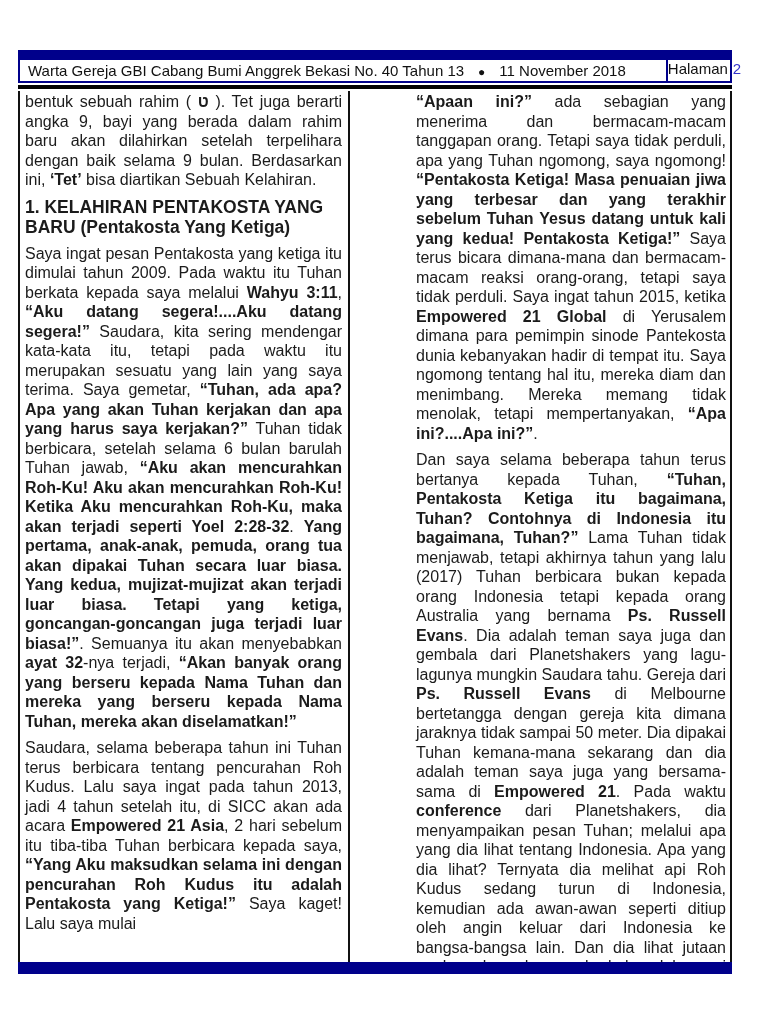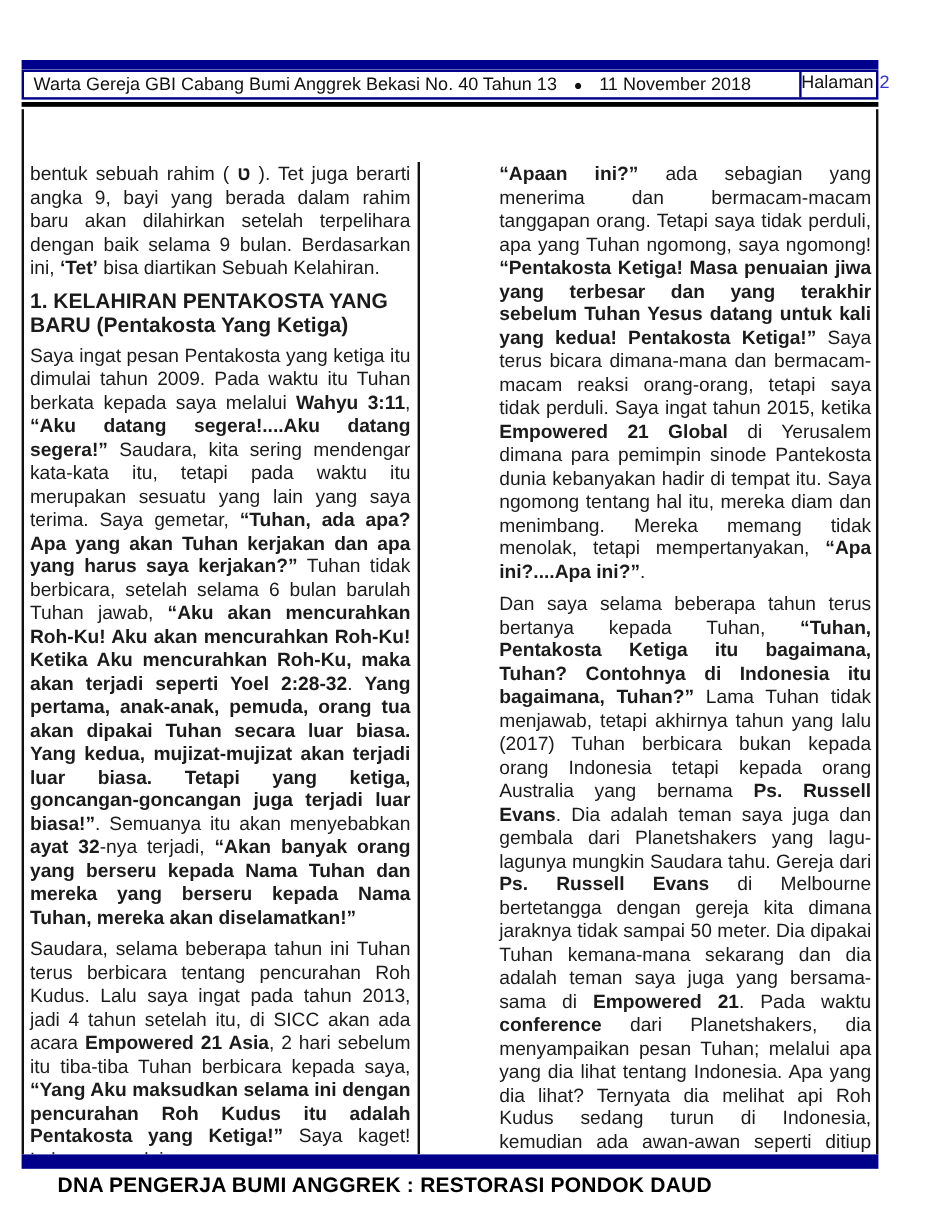--- a/index.html
+++ b/index.html
@@ -36,21 +36,20 @@
     display:flex;
     border-left:2px solid #111;
     border-right:2px solid #111;
     overflow:hidden;
   }
   .col{
     font-size:16px;
     line-height:19.5px;
     text-align:justify;
     overflow:hidden;
-    margin-top:44px;
   }
   .col-left{
     width:330px;
     border-right:2px solid #111;
     padding:1px 6px 0 5px;
   }
   .col-right{
     flex:1;
     padding:1px 4px 0 26px;
   }
@@ -92,15 +91,14 @@
         <p><span>Saudara, selama beberapa tahun ini Tuhan terus berbicara tentang pencurahan Roh Kudus. Lalu saya ingat pada tahun 2013, jadi 4 tahun setelah itu, di SICC akan ada acara </span><span class="b i">Empowered 21 Asia</span><span>, 2 hari sebelum itu tiba-tiba Tuhan berbicara kepada saya, </span><span class="b i">“Yang Aku maksudkan selama ini dengan pencurahan Roh Kudus itu adalah Pentakosta yang Ketiga!”</span><span> Saya kaget! Lalu saya mulai </span></p>
       </div>
     <div class="col col-right" id="col-right">
         <p><span class="b i">“Apaan ini?”</span><span> ada sebagian yang menerima dan bermacam-macam tanggapan orang. Tetapi saya tidak perduli, apa yang Tuhan ngomong, saya ngomong! </span><span class="b i">“Pentakosta Ketiga! Masa penuaian jiwa yang terbesar dan yang terakhir sebelum Tuhan Yesus datang untuk kali yang kedua! Pentakosta Ketiga!”</span><span> Saya terus bicara dimana-mana dan bermacam-macam reaksi orang-orang, tetapi saya tidak perduli. Saya ingat tahun 2015, ketika </span><span class="b i">Empowered 21 Global</span><span> di Yerusalem dimana para pemimpin sinode Pantekosta dunia kebanyakan hadir di tempat itu. Saya ngomong tentang hal itu, mereka diam dan menimbang. Mereka memang tidak menolak, tetapi mempertanyakan, </span><span class="b i">“Apa ini?....Apa ini?”</span><span>.</span></p>
         <p><span>Dan saya selama beberapa tahun terus bertanya kepada Tuhan, </span><span class="b i">“Tuhan, Pentakosta Ketiga itu bagaimana, Tuhan? Contohnya di Indonesia itu bagaimana, Tuhan?”</span><span> Lama Tuhan tidak menjawab, tetapi akhirnya tahun yang lalu (2017) Tuhan berbicara bukan kepada orang Indonesia tetapi kepada orang Australia yang bernama </span><span class="b i">Ps. Russell Evans</span><span>. Dia adalah teman saya juga dan gembala dari Planetshakers yang lagu-lagunya mungkin Saudara tahu. Gereja dari </span><span class="b i">Ps. Russell Evans</span><span> di Melbourne bertetangga dengan gereja kita dimana jaraknya tidak sampai 50 meter. Dia dipakai Tuhan kemana-mana sekarang dan dia adalah teman saya juga yang bersama-sama di </span><span class="b i">Empowered 21</span><span>. Pada waktu </span><span class="b i">conference</span><span> dari Planetshakers, dia menyampaikan pesan Tuhan; melalui apa yang dia lihat tentang Indonesia. Apa yang dia lihat? Ternyata dia melihat api Roh Kudus sedang turun di Indonesia, kemudian ada awan-awan seperti ditiup oleh angin keluar dari Indonesia ke bangsa-bangsa lain. Dan dia lihat jutaan anak-anak muda yang berkobar dalam api Roh Kudus dan mereka cinta mati-matian akan Tuhan Yesus dan yang melayani bangsa ini seperti yang belum pernah terjadi sebelumnya. Haleluya!</span></p>
       </div>
   </div>
 
   <div class="band bottom-bar"></div>
 
-  <div class="footer-text">DNA PENGERJA BUMI ANGGREK : RESTORASI PONDOK DAUD</div>
 
 </div>
 
 </body></html>

